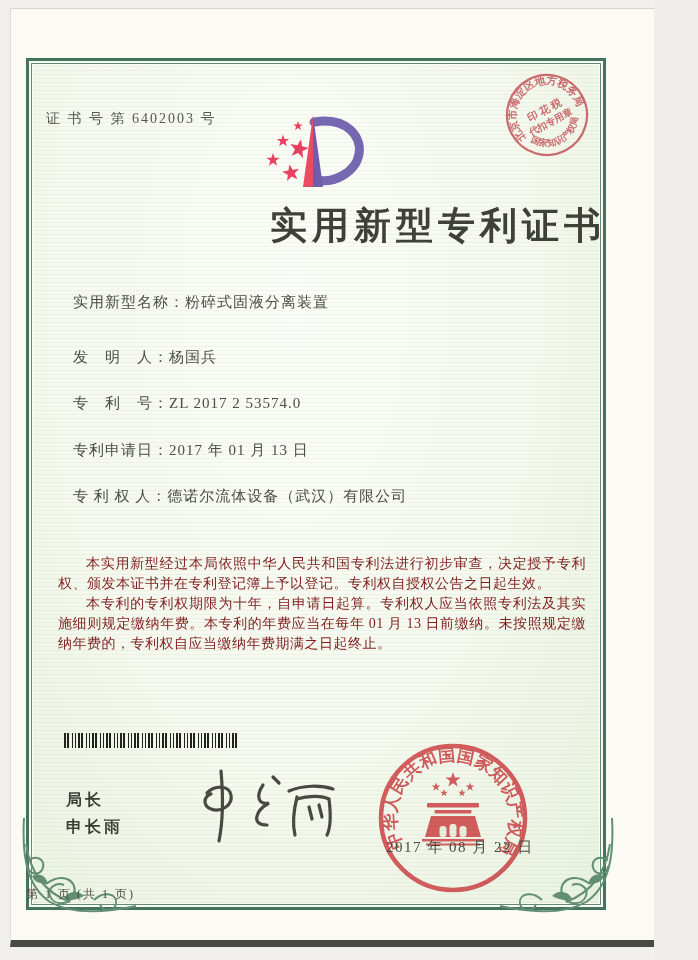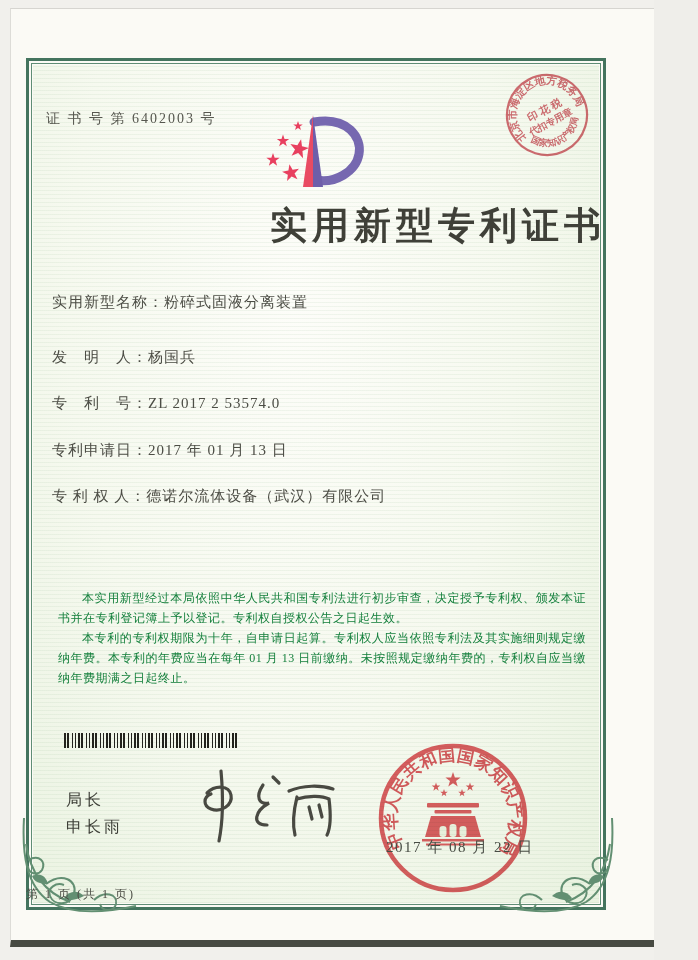--- a/index.html
+++ b/index.html
@@ -12,29 +12,29 @@
   .frame{position:absolute;left:26px;top:58px;width:580px;height:852px;border:3px solid #44745e;box-sizing:border-box;z-index:1;}
   .frame-inner{position:absolute;inset:2px;border:1.5px solid #5f8d75;}
   .frame-bg{position:absolute;inset:4px;
     background:
       repeating-linear-gradient(0deg, rgba(130,175,130,.10) 0 1px, rgba(255,255,255,0) 1px 4px),
       radial-gradient(ellipse at 46% 28%, #fdfdf9 0%, #f6f9ef 52%, #e9f2e0 100%);}
   .txt{position:absolute;color:#4b4d45;z-index:3;}
   .cert-no{left:46px;top:110px;font-size:14px;letter-spacing:2px;color:#56574f;}
   .title{left:26px;top:201px;width:580px;text-align:right;font-size:37px;font-weight:700;
          letter-spacing:5px;color:#3f4038;}
-  .field{left:52px;width:530px;font-size:15px;letter-spacing:1px;color:#4c4d45;white-space:nowrap;}
+  .field{left:73px;width:530px;font-size:15px;letter-spacing:1px;color:#4c4d45;white-space:nowrap;}
   .f0{top:293px}.f1{top:348px}.f2{top:394px}.f3{top:441px}.f4{top:487px}.f5{top:534px}
-  .paras{left:58px;top:588px;width:528px;font-size:12px;line-height:20px;text-align:justify;
-         color:#15803d;letter-spacing:.5px;}
+  .paras{left:58px;top:554px;width:528px;font-size:14px;line-height:20px;text-align:justify;
+         color:#7f1d1d;letter-spacing:.5px;}
   .paras p{margin:0;text-indent:2em;}
   .barcode{position:absolute;left:64px;top:733px;width:176px;height:15px;z-index:3;
     background:repeating-linear-gradient(90deg,#23231d 0 2px,transparent 2px 3px,#23231d 3px 5px,
       transparent 5px 8px,#23231d 8px 9px,transparent 9px 11px,#23231d 11px 12px,transparent 12px 14px);}
-  .director{left:66px;top:786px;font-size:16px;letter-spacing:3px;color:#3d3e37;line-height:27px;}
+  .director{left:66px;top:786px;font-size:16px;letter-spacing:3px;color:#3d3e37;line-height:27px;font-weight:bold;}
   .issue-date{left:386px;top:838px;font-size:15px;letter-spacing:1.5px;color:#474c44;z-index:6;}
   .footer{left:26px;top:886px;width:580px;text-align:left;font-size:12px;letter-spacing:2px;color:#4b4d45;}
   .svg-abs{position:absolute;z-index:3;}
   .seal{mix-blend-mode:multiply;}
   .seal-office{left:373px;top:738px;z-index:5;}
   .seal-tax{left:497px;top:65px;z-index:5;}
   .logo{left:250px;top:110px;z-index:3;}
   .sig{left:185px;top:763px;z-index:4;}
   .orn{left:16px;top:814px;z-index:2;}
   .orn-r{left:494px;top:814px;transform:scaleX(-1);}

